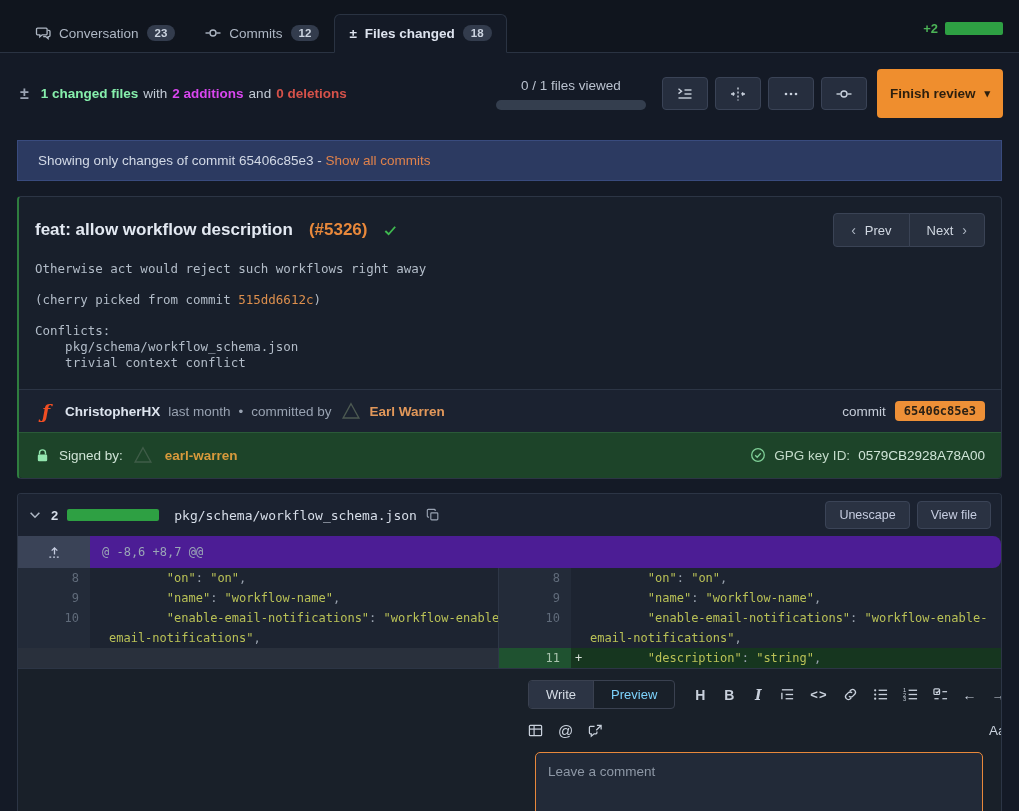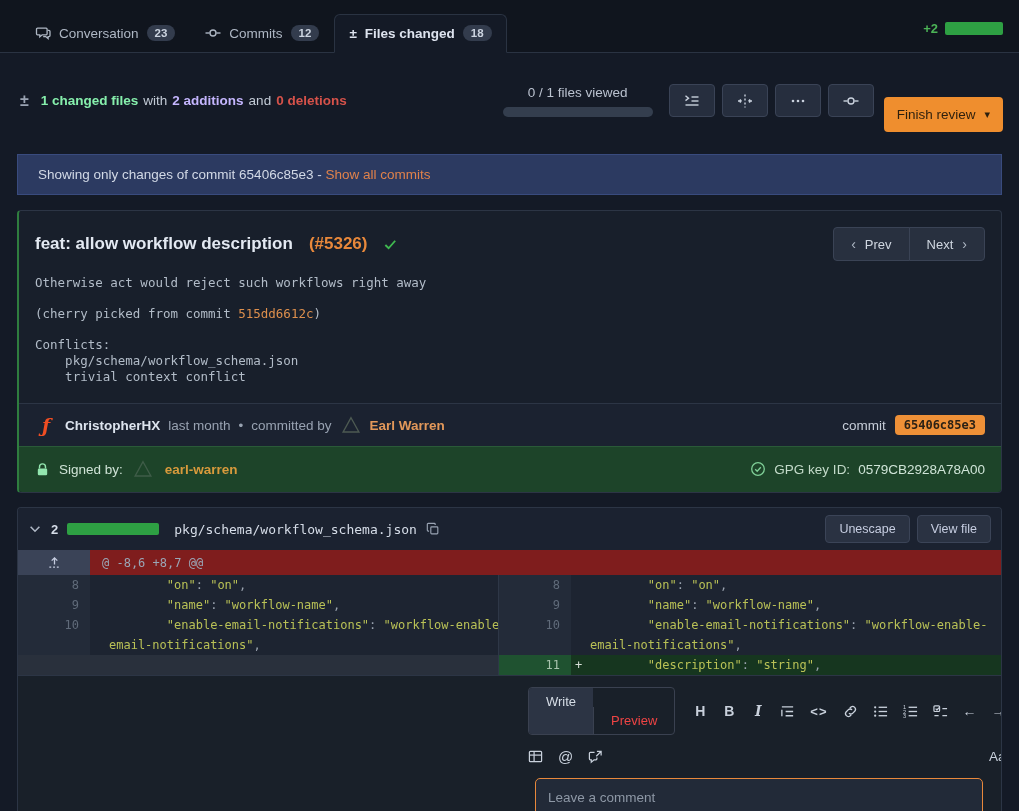--- a/index.html
+++ b/index.html
@@ -14,28 +14,28 @@
   .badge { background:#333c4d; color:#ccd4e0; font-size:11.5px; font-weight:bold; padding:2px 8px; border-radius:10px; }
   .tab-stat { margin-left:auto; display:flex; align-items:center; gap:7px; padding-bottom:16px; }
   .stat-num { color:#4cb457; font-weight:bold; font-size:13px; }
   .stat-bar { width:58px; height:13px; background:#2ea043; border-radius:2px; }
 
   
   .summary-row { display:flex; align-items:center; padding:16px 16px 10px 20px; }
   .pm-icon { color:#9aa3b2; font-size:16px; font-weight:bold; margin-right:12px; }
   .sum-text { font-size:13.5px; color:#c3cbd6; display:flex; gap:5px; }
   .changed { color:#86efac; font-weight:bold; }
-  .adds { color:#c4b5fd; font-weight:bold; }
+  .adds { color:#d946ef; font-weight:bold; }
   .dels { color:#d6524a; font-weight:bold; }
   .viewed-block { margin-left:auto; display:flex; flex-direction:column; align-items:center; gap:7px; margin-right:16px; }
   .viewed-label { font-size:13.5px; color:#bac2cf; }
   .progress { width:150px; height:10px; background:#343e4e; border-radius:5px; }
   .iconbtns { display:flex; gap:7px; margin-right:10px; }
   .iconbtn { width:46px; height:33px; background:#262e3e; border:1px solid #3a4356; border-radius:4px; display:flex; align-items:center; justify-content:center; color:#c9d1dd; cursor:pointer; }
-  .finish { height:35px; background:#ef8e2e; color:#2c1f0e; font-weight:normal; font-size:13.5px; border:none; border-radius:4px; padding:0 13px; display:flex; align-items:center; gap:9px; cursor:pointer;margin-top:28px; }
+  .finish { height:49px; background:#ef8e2e; color:#2c1f0e; font-weight:bold; font-size:13.5px; border:none; border-radius:4px; padding:0 13px; display:flex; align-items:center; gap:9px; cursor:pointer; }
   .finish .caret { font-size:11px; }
 
   
   .banner { margin:12px 17px 15px; background:#2c3a61; border:1px solid #394b7e; border-radius:0; padding:12px 20px; font-size:13.5px; color:#d2d9e6; }
   .banner .blink { color:#e0824b; cursor:pointer; }
 
   
   .commit-box { margin:0 17px 14px; background:#181f2b; border:1px solid #2c3545; border-left:2px solid #2f7d3f; border-radius:4px; }
   .commit-head { display:flex; justify-content:space-between; align-items:center; padding:16px 16px 8px; }
   .commit-title { font-size:17px; color:#e3e9f2; font-weight:600; display:flex; align-items:center; gap:16px; }
@@ -68,21 +68,21 @@
   
   .diff-box { margin:0 17px; border:1px solid #2c3545; border-bottom:none; border-radius:4px 4px 0 0; background:#1d2431; overflow:hidden; }
   .file-head { display:flex; align-items:center; gap:9px; padding:7px 10px; background:#1b2230; }
   .fh-chev { color:#aeb7c4; display:flex; cursor:pointer; }
   .fh-count { font-size:13px; font-weight:bold; color:#d6dde8; }
   .fh-statbar { width:92px; height:12px; background:#2ea043; border-radius:2px; margin-right:6px; }
   .fh-name { font-family:"DejaVu Sans Mono",monospace; font-size:13px; color:#d6dde8; }
   .fh-copy { color:#9aa4b3; display:flex; cursor:pointer; }
   .fh-right { margin-left:auto; display:flex; gap:7px; }
   .fbtn { background:#2a3242; border:1px solid #3b4457; color:#c6cde0; font-size:12.5px; padding:6px 13px; border-radius:4px; cursor:pointer; }
-  .hunk-row { display:flex; background:#7f1d1d; height:25px; }
+  .hunk-row { display:flex; background:#4c1d95; height:32px;border-radius:8px; }
   .hunk-gut { width:72px; flex:none; background:#3a4357; display:flex; align-items:center; justify-content:center; color:#c6cde0; cursor:pointer; }
   .hunk-text { font-family:"DejaVu Sans Mono",monospace; font-size:12px; color:#9aa6b6; display:flex; align-items:center; padding-left:12px; }
 
   .diff-table { display:flex; }
   .pane { width:480px; flex:none; }
   .pane.right { width:503px; border-left:1px solid #2e3747; }
   .drow { display:flex; min-height:20px; line-height:20px; font-family:"DejaVu Sans Mono",monospace; font-size:12px; }
   .dnum { width:72px; flex:none; text-align:right; padding-right:11px; color:#606b7a; background:#232b39; cursor:pointer; }
   .dcode { flex:1; display:flex; background:#1d2431; overflow:hidden; padding-left:4px; }
   .dsign { width:15px; flex:none; color:#d8e0d8; }
@@ -95,21 +95,21 @@
   .tok-s { color:#b9c156; }
   .tok-p { color:#99a2ae; }
 
   
   .comment-region { display:flex; border-top:1px solid #2c3545; height:176px; background:#192029; }
   .cr-left { width:480px; flex:none; }
   .cr-right { flex:1; padding:11px 17px 0 30px; display:flex; flex-direction:column; }
   .ed-top { display:flex; align-items:center; gap:18px; }
   .seg { display:flex; border:1px solid #3a4150; border-radius:4px; overflow:hidden; font-size:13px; }
   .seg-write { background:#2c3444; padding:6px 17px; color:#d6dde6; cursor:pointer; }
-  .seg-preview { padding:6px 17px; color:#ef4444; border-left:1px solid #3a4150; cursor:pointer;margin-top:19px; }
+  .seg-preview { padding:6px 17px; color:#7dd3fc; border-left:1px solid #3a4150; cursor:pointer; }
   .tools { display:flex; align-items:center; gap:15px; color:#c9d1dc; }
   .tool { font-size:14px; cursor:pointer; display:flex; align-items:center; justify-content:center; min-width:14px; }
   .tool.b { font-weight:bold; }
   .tool.i { font-family:"DejaVu Serif",serif; font-style:italic; font-weight:bold; }
   .tool.code-t { letter-spacing:1px; font-weight:bold; font-size:13px; }
   .ed-row2 { display:flex; align-items:center; gap:15px; margin-top:13px; color:#c9d1dc; }
   .aa { margin-left:auto; font-size:13.5px; cursor:pointer; }
   .comment-box { margin:13px 0 0 7px; height:66px; width:448px; background:#222a38; border:1px solid #e8883b; border-radius:5px; color:#e2e8f0; font-family:"Liberation Sans",sans-serif; font-size:13.5px; padding:11px 12px; resize:none; outline:none; }
   .comment-box::placeholder { color:#8e98a6; }
 </style>

